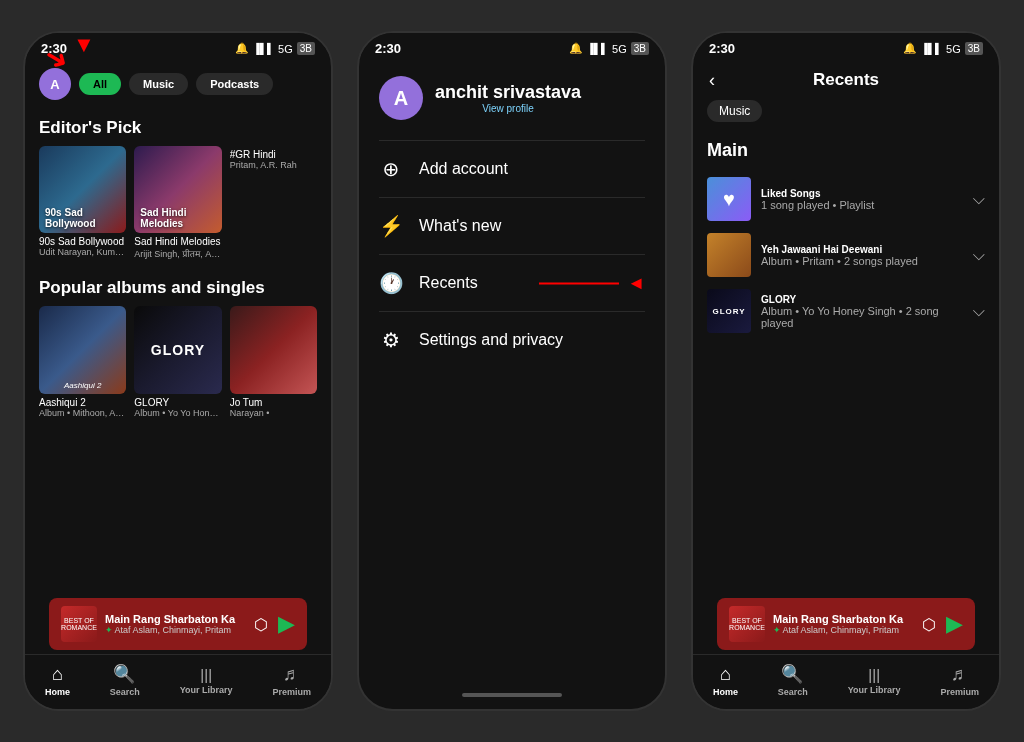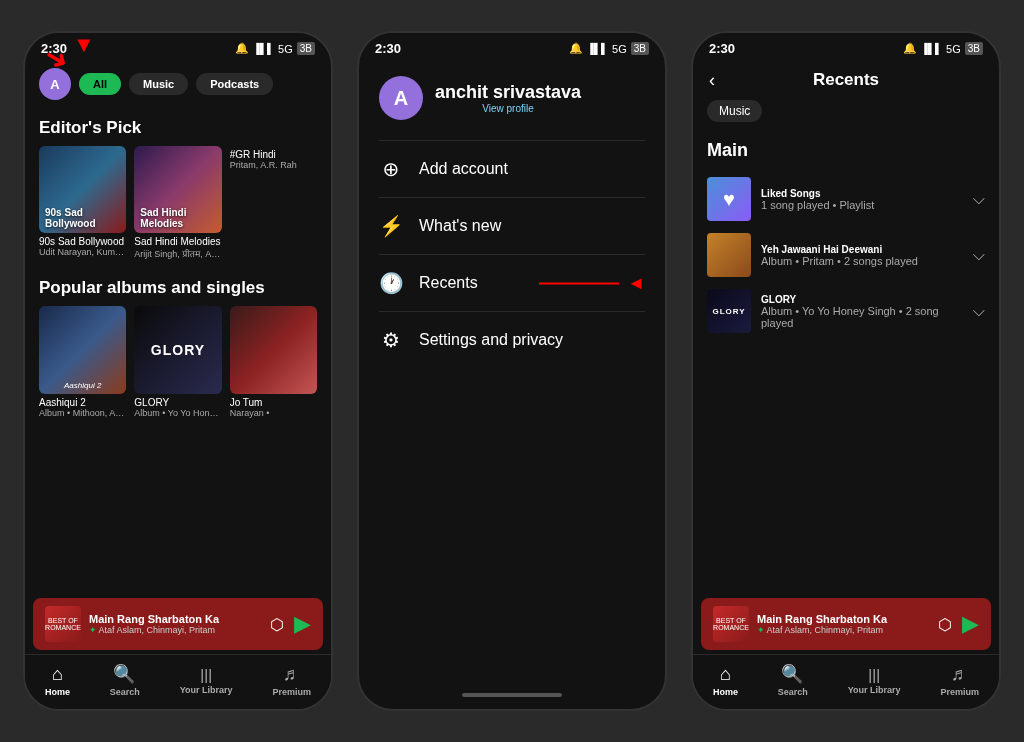--- a/index.html
+++ b/index.html
@@ -170,21 +170,21 @@
     }
 
     
     .now-playing {
       background: #8B1A1A;
       padding: 8px 12px;
       display: flex;
       align-items: center;
       gap: 8px;
       flex-shrink: 0;
-      margin: 4px 8px;
+      margin: 4px 24px;
       border-radius: 8px;
     }
     .now-playing-thumb {
       width: 36px;
       height: 36px;
       border-radius: 4px;
       background: linear-gradient(135deg, #c42a2a, #8b1a1a);
       flex-shrink: 0;
       display: flex;
       align-items: center;

